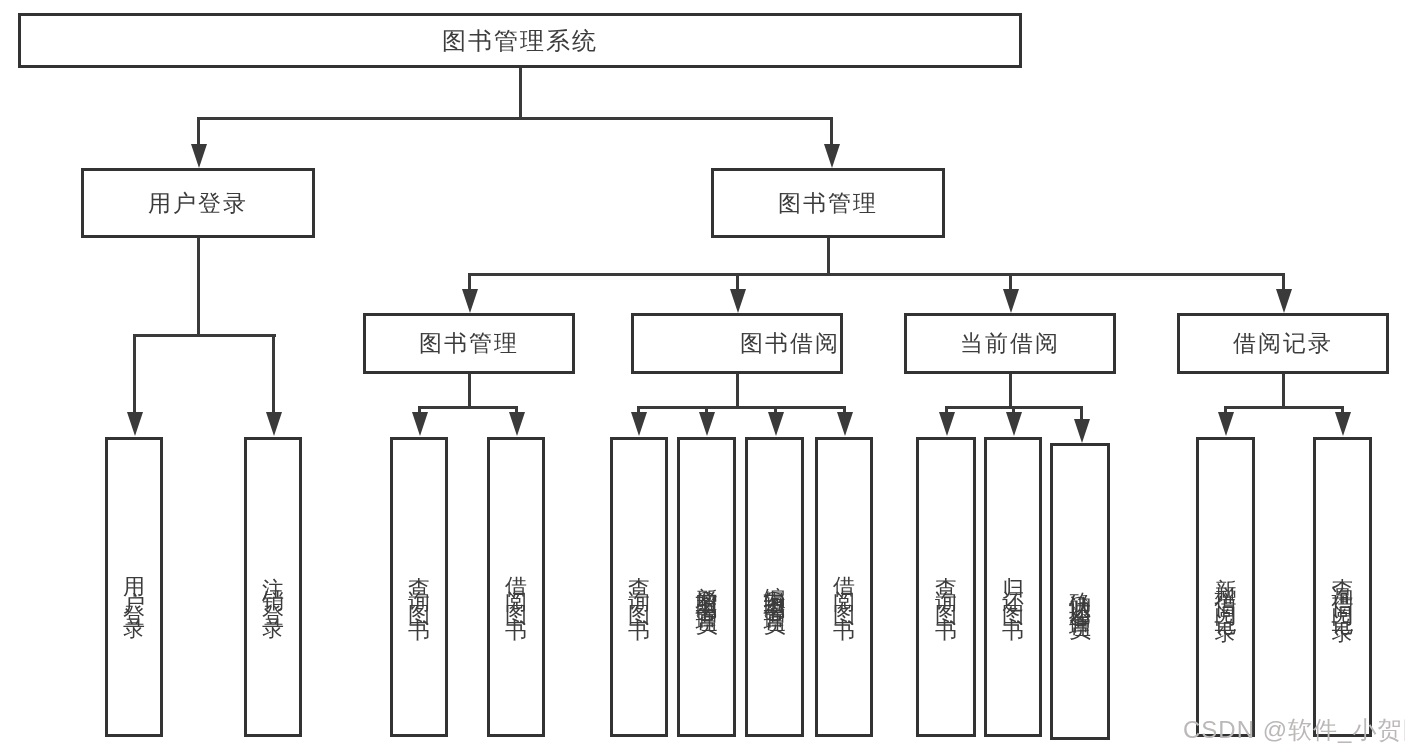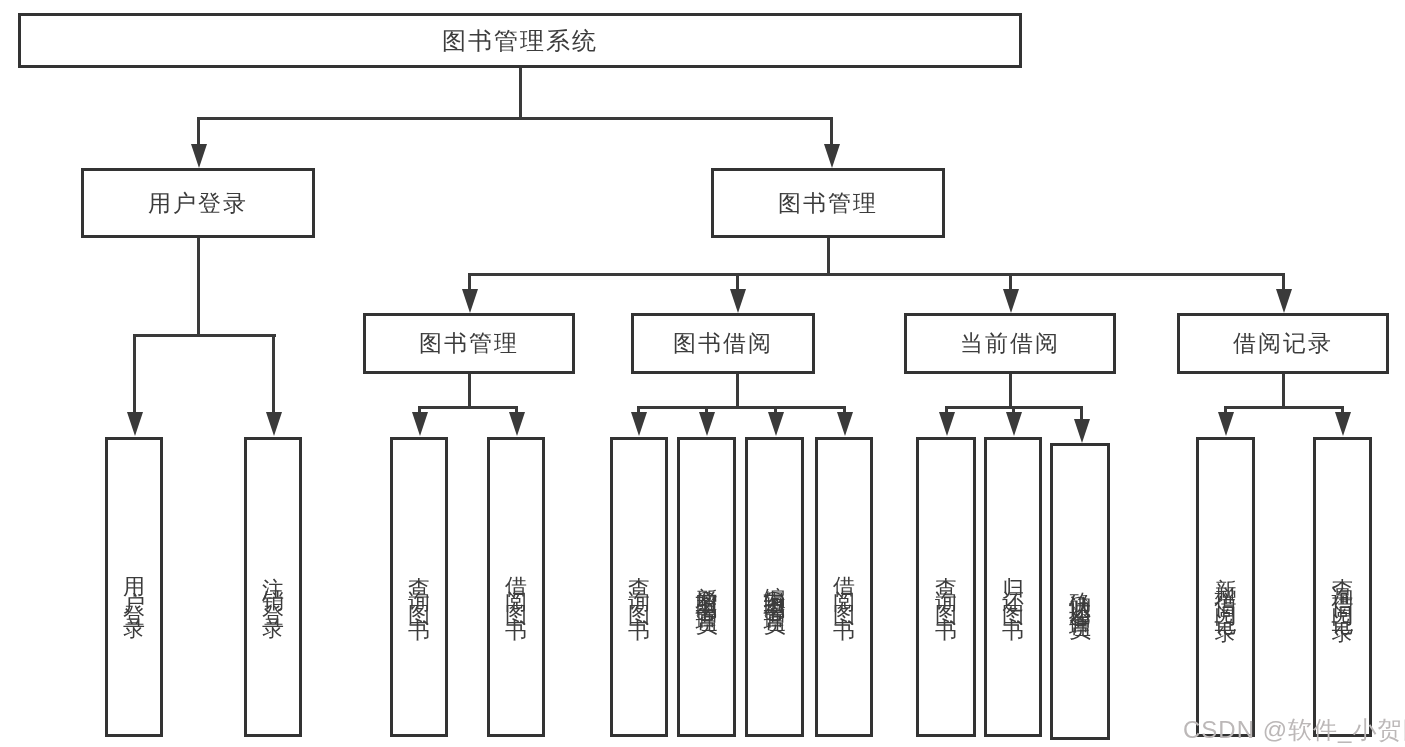--- a/index.html
+++ b/index.html
@@ -66,21 +66,21 @@
   <div class="vline" style="left:736px;top:273px;height:18px;"></div>
   <div class="arrow" style="left:730px;top:289px;"></div>
   <div class="vline" style="left:1009px;top:273px;height:18px;"></div>
   <div class="arrow" style="left:1003px;top:289px;"></div>
   <div class="vline" style="left:1282px;top:273px;height:18px;"></div>
   <div class="arrow" style="left:1276px;top:289px;"></div>
 
   <div class="box hbox" style="left:363px;top:313px;width:212px;height:61px;">
     <span>图书管理</span>
   </div>
-  <div class="box hbox" style="left:631px;top:313px;width:184px;height:61px;">
+  <div class="box hbox" style="left:631px;top:313px;width:212px;height:61px;justify-content:flex-end;">
     <span>图书借阅</span>
   </div>
   <div class="box hbox" style="left:904px;top:313px;width:212px;height:61px;">
     <span>当前借阅</span>
   </div>
   <div class="box hbox" style="left:1177px;top:313px;width:212px;height:61px;">
     <span>借阅记录</span>
   </div>
 
   <div class="vline" style="left:468px;top:374px;height:35px;"></div>

